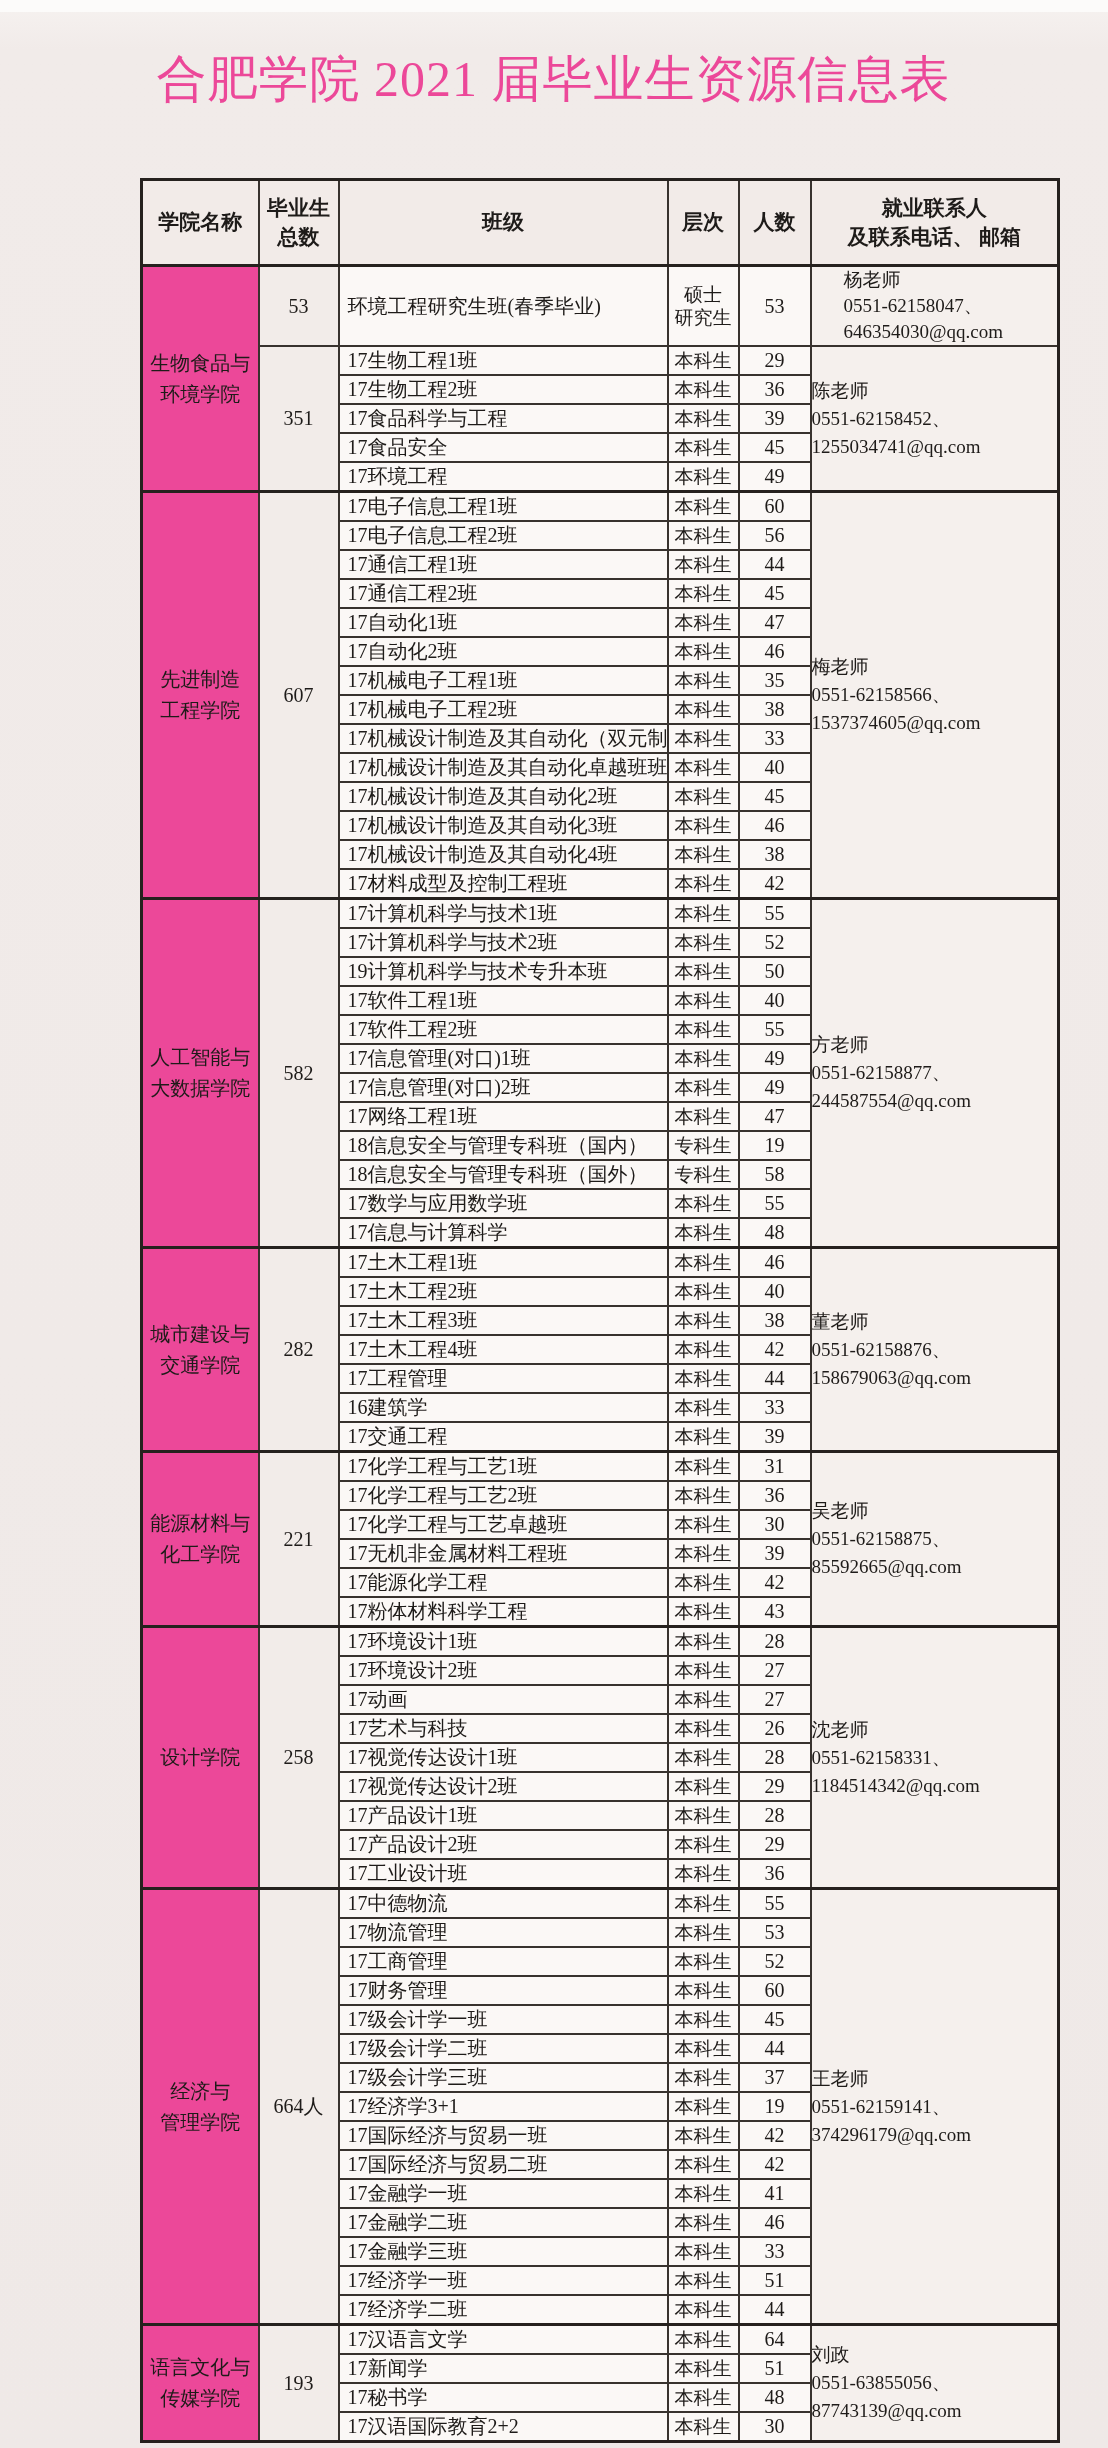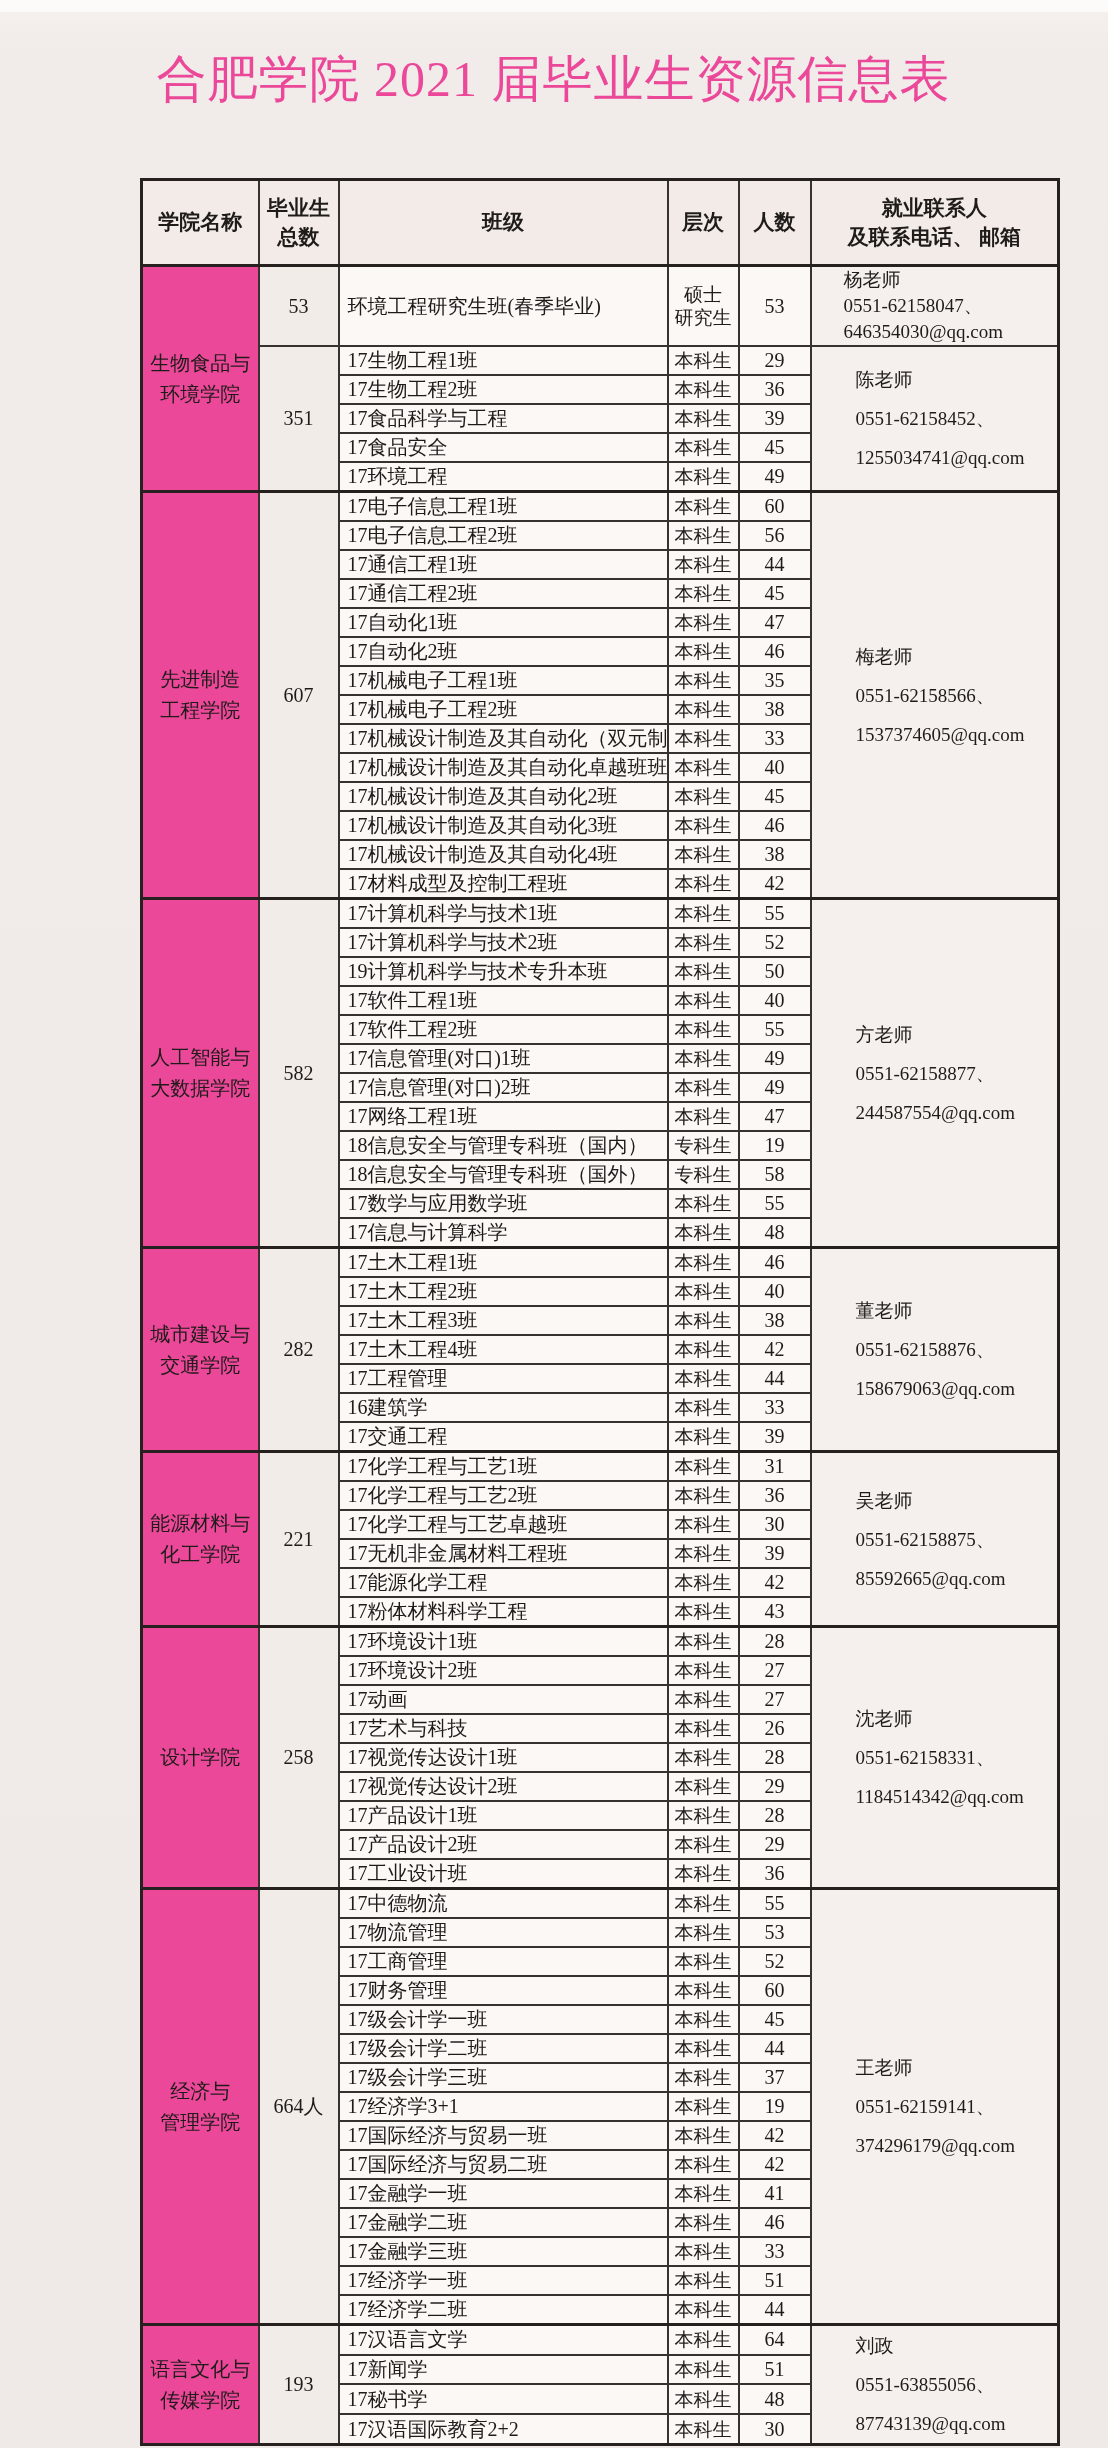--- a/index.html
+++ b/index.html
@@ -75,22 +75,21 @@
     background:#fbf8f6;
   }
   td.count-cell{
     text-align:center;
     font-size:20px;
     background:#fbf8f6;
   }
   td.contact-cell{
     text-align:left;
     font-size:19px;
-    line-height:39px;
-    padding-left:44px;
+    line-height:28px;
     white-space:pre-line;
     background:#f5f0ed;
   }
   td.contact-cell.compact{
     line-height:26px;
     padding-left:32px;
   }
   .top-edge{
     position:absolute;left:0;top:0;width:1108px;height:12px;
     background:#fcfbfa;

